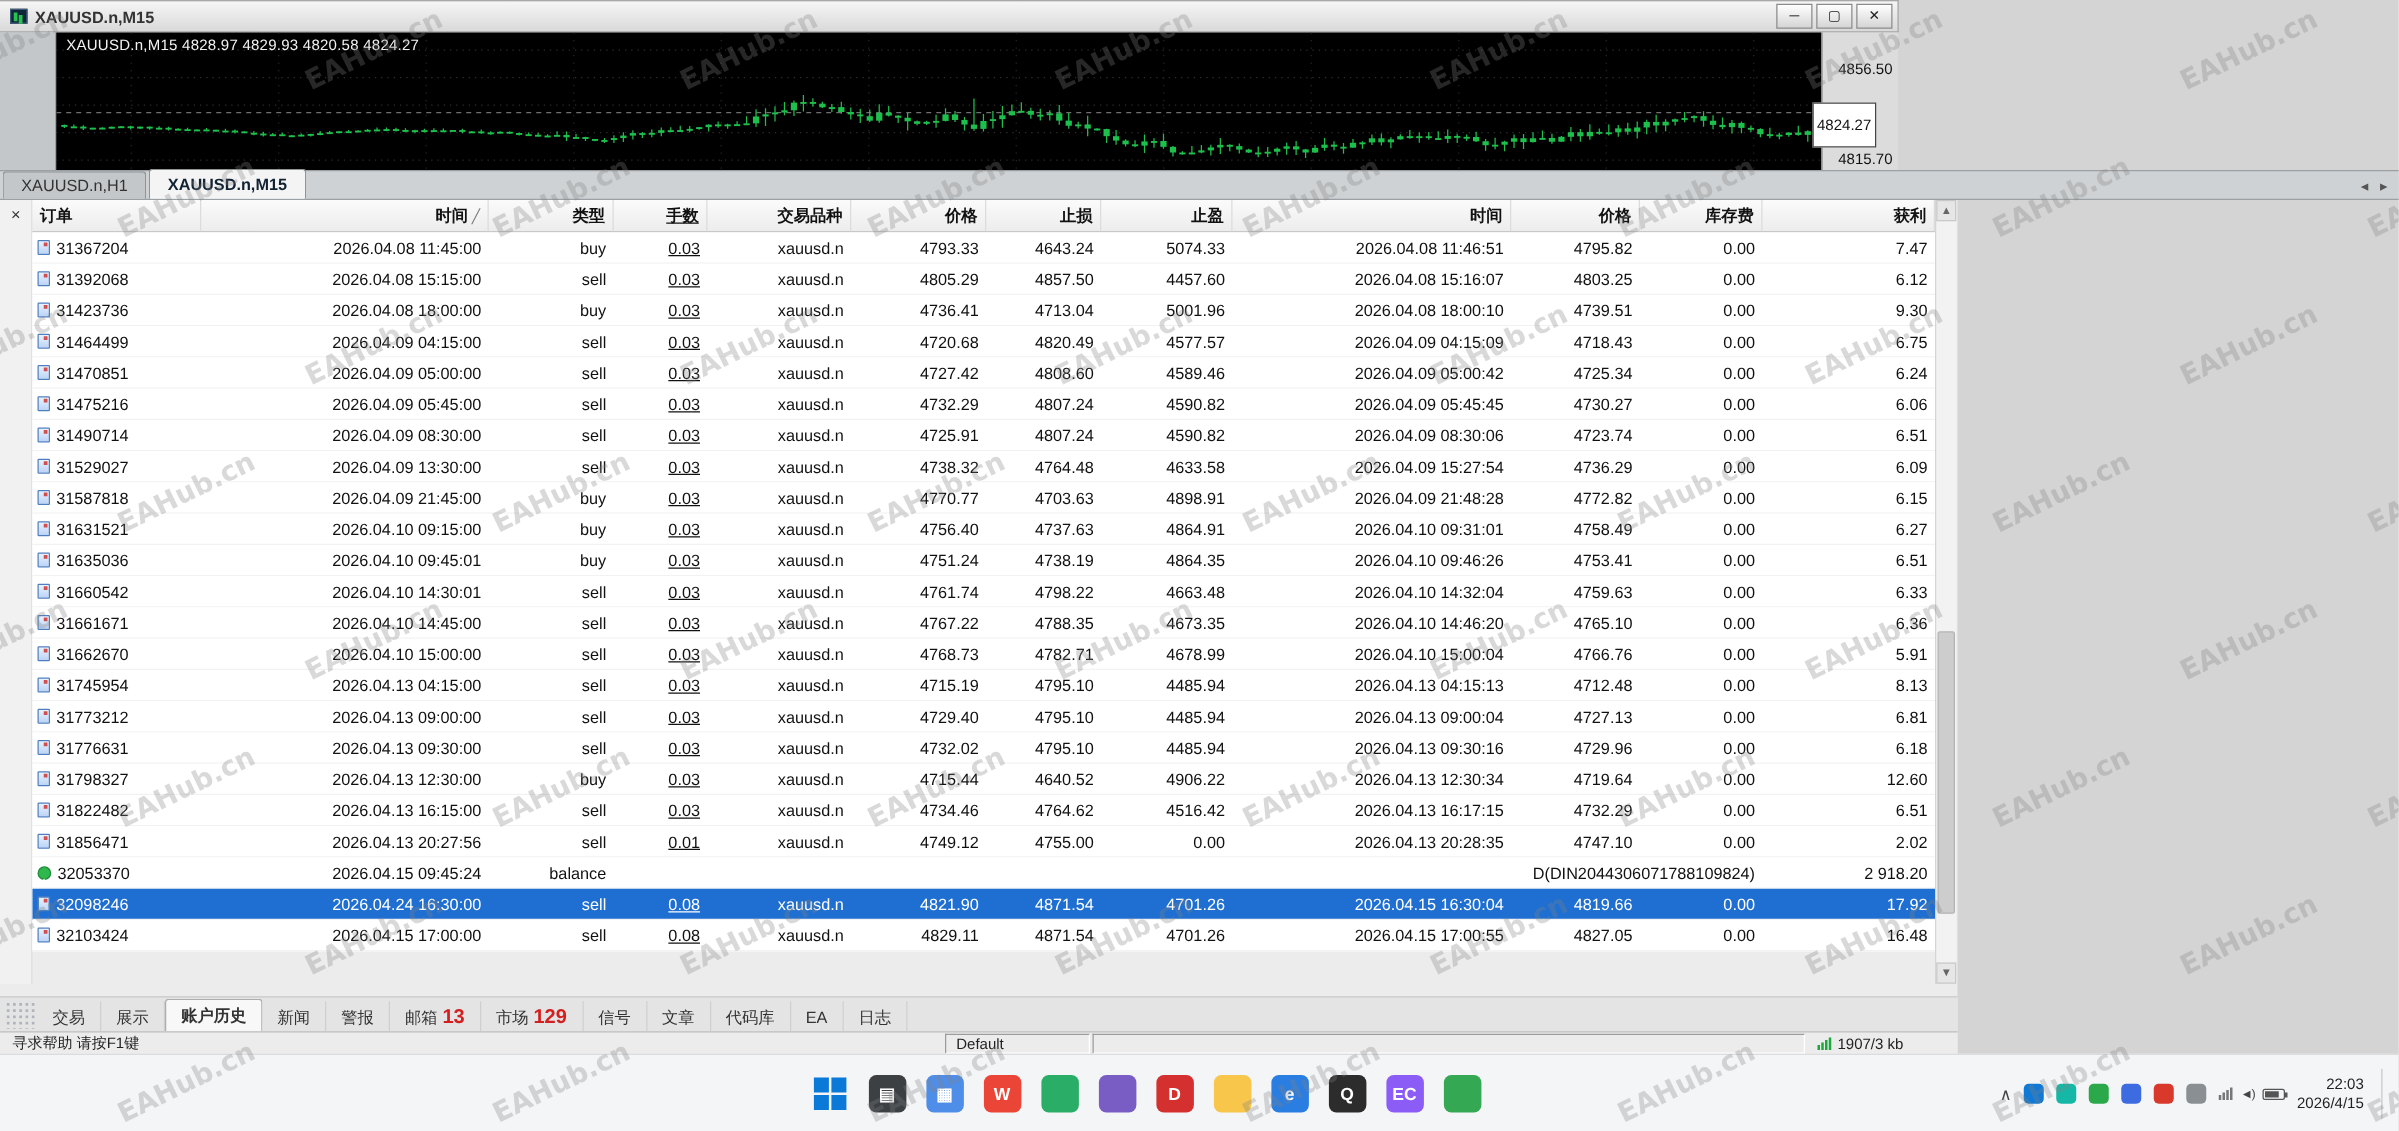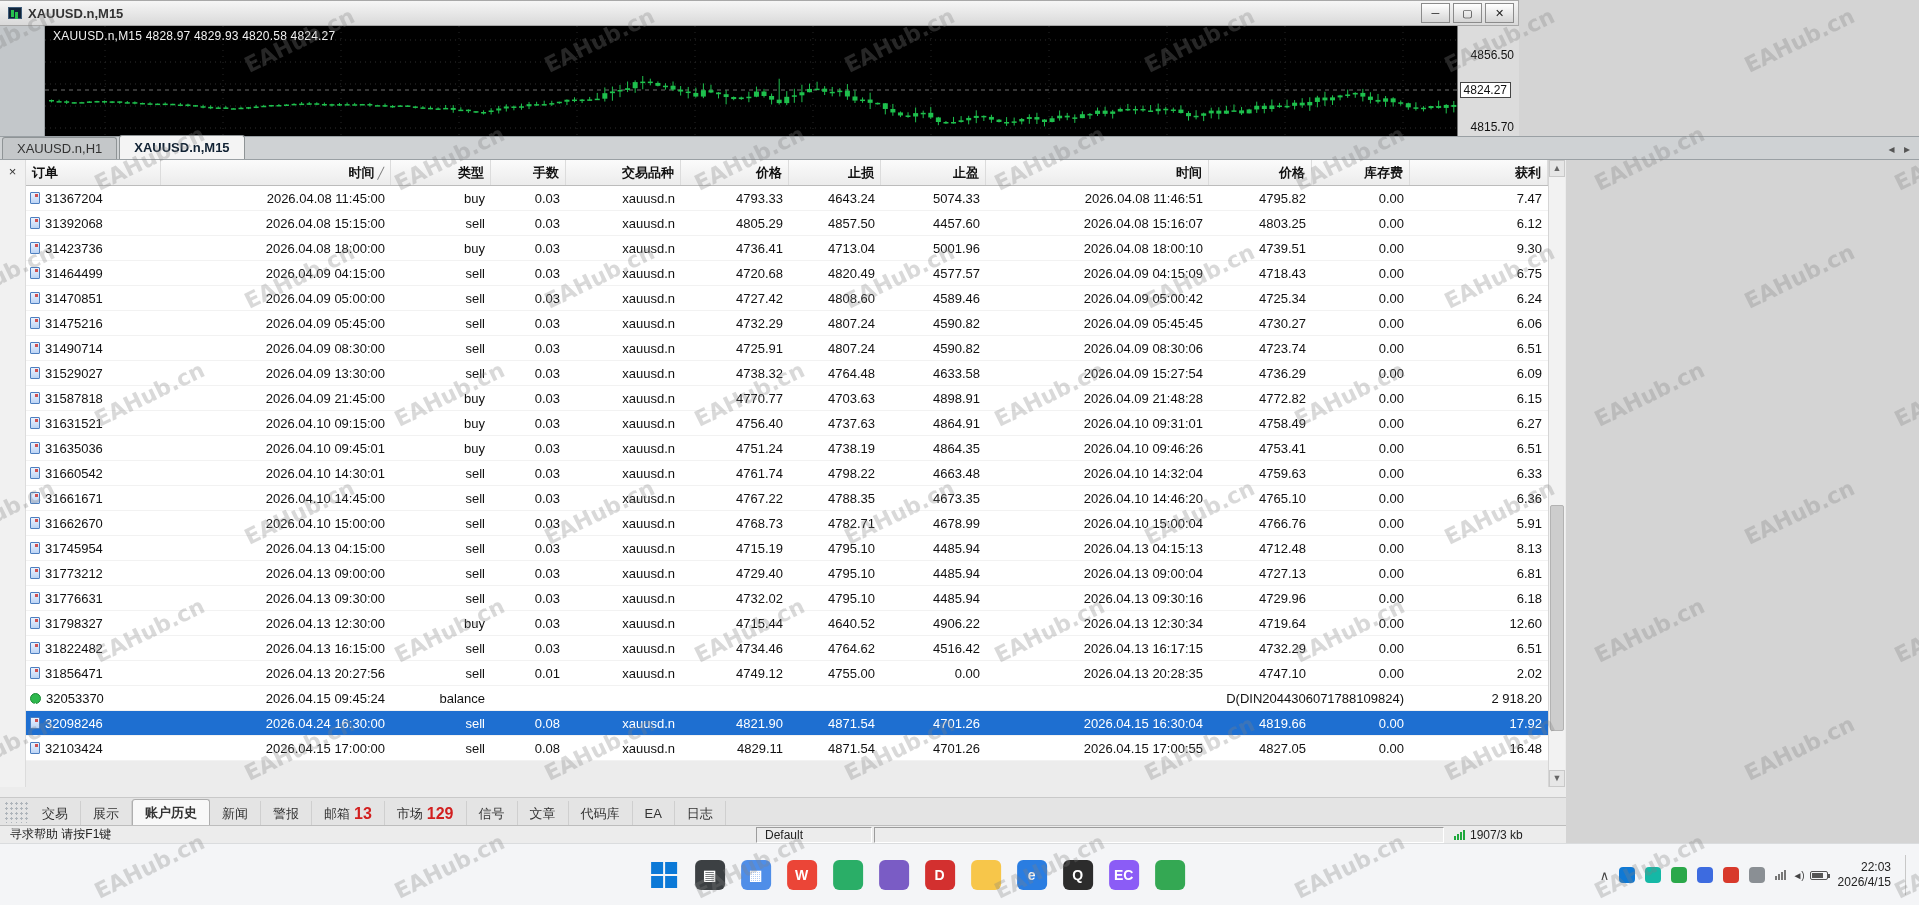--- a/index.html
+++ b/index.html
@@ -19,21 +19,21 @@
 
   
   #chart { position:absolute; left:0; top:26px; width:1519px; height:110px; background:#b9bdc0; display:flex; }
   #chart .left-gutter { width:45px; height:110px; background:#c3c7ca; border-right:1px solid #9aa0a4; }
   #chart .plot { position:relative; width:1412px; height:110px; background:#000; overflow:hidden; }
   #chart .plot .info { position:absolute; left:8px; top:3px; color:#f2f2f2; font-size:12px; z-index:5; letter-spacing:0.2px; }
   #chart .scale { position:relative; width:62px; height:110px; background:#dcdcdc; border-left:1px solid #777; font-size:12px; color:#111; }
   #chart .scale .tick { position:absolute; right:5px; }
   #chart .scale .tick.hi { top:6px;margin-top:16px; }
   #chart .scale .tick.lo { bottom:2px; }
-  #chart .scale .cur { position:absolute; right:8px; top:56px; border:1px solid #444; background:#fff; padding:0 3px; font-size:12px; }
+  #chart .scale .cur { position:absolute; right:18px; top:56px; border:1px solid #444; background:#fff; padding:10px 3px; font-size:12px; }
 
   
   #tabrow { position:absolute; left:0; top:136px; width:1919px; height:24px; background:#cfd2d4;
     border-top:1px solid #9aa0a4; border-bottom:1px solid #9aa0a4; display:flex; align-items:flex-end; padding-left:2px; }
   .chart-tab { height:22px; line-height:21px; padding:0 14px; font-size:13px; color:#333;
     background:#c4c7c9; border:1px solid #8f9496; border-bottom:none; margin-right:2px; border-radius:3px 3px 0 0; }
   .chart-tab.active { background:#f4f4f4; font-weight:bold; color:#123; height:24px; line-height:23px; }
   #tabrow .tab-scroll { margin-left:auto; margin-bottom:3px; padding-right:6px; color:#555; font-size:12px; }
   #tabrow .tab-scroll span { padding:0 3px; }
 
@@ -45,21 +45,21 @@
   #table-main { position:absolute; left:26px; top:0; width:1522px; }
   .t-header { display:flex; height:26px; background:linear-gradient(#fbfbfb,#ececec); border-bottom:1px solid #bcbcbc; }
   .hcell { font-weight:bold; line-height:26px; border-right:1px solid #dcdcdc; color:#111; }
   .hcell .sort { color:#777; font-size:11px; padding-left:3px; font-weight:normal; }
 
   .t-body { background:#fff; }
   .trow { display:flex; height:25px; border-bottom:1px solid #f2f2f2; background:#fff; }
   .trow.selected { background:#1e6fd1; color:#ffffff; }
   .cell { font-size:13px; line-height:25px; white-space:nowrap; overflow:hidden; text-align:right; padding-right:6px; }
   .c0 { width:135px; text-align:left; padding-left:4px; display:flex; align-items:center; gap:5px; overflow:visible; }
-  .c1 { width:230px; } .c2 { width:100px; } .c3 { width:75px; } .c4 { width:115px; }
+  .c1 { width:230px; } .c2 { width:100px; } .c3 { width:75px;text-decoration:underline; } .c4 { width:115px; }
   .c5 { width:108px; } .c6 { width:92px; } .c7 { width:105px; } .c8 { width:223px; }
   .c9 { width:103px; } .c10 { width:98px; } .c11 { width:138px; }
   .hcell.c0 { line-height:26px; display:block; padding-left:6px; }
 
   .row-icon { display:inline-block; width:10px; height:12px; flex:0 0 10px; }
   .row-icon.trade { background:linear-gradient(#eaf2ff,#bcd4f5); border:1px solid #4d7fc0; border-radius:1px; position:relative; }
   .row-icon.trade::after { content:""; position:absolute; right:1px; top:1px; width:3px; height:3px; background:#d05050; }
   .row-icon.bal { border-radius:50%; background:#2eb84d; border:1px solid #1d8a36; width:11px; height:11px; flex:0 0 11px; position:relative; }
   .row-icon.bal::after { content:"↑"; position:absolute; left:2px; top:-1px; color:#fff; font-size:9px; }
   .comment-overlay { position:absolute; right:6px; top:0; white-space:nowrap; }

